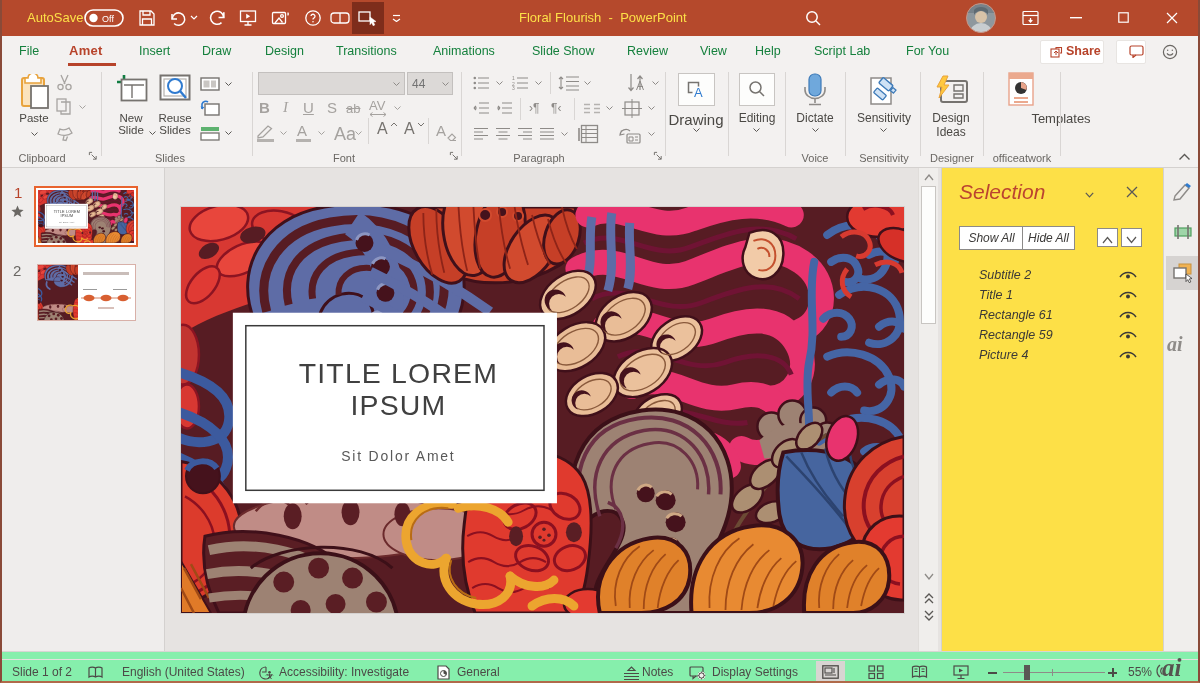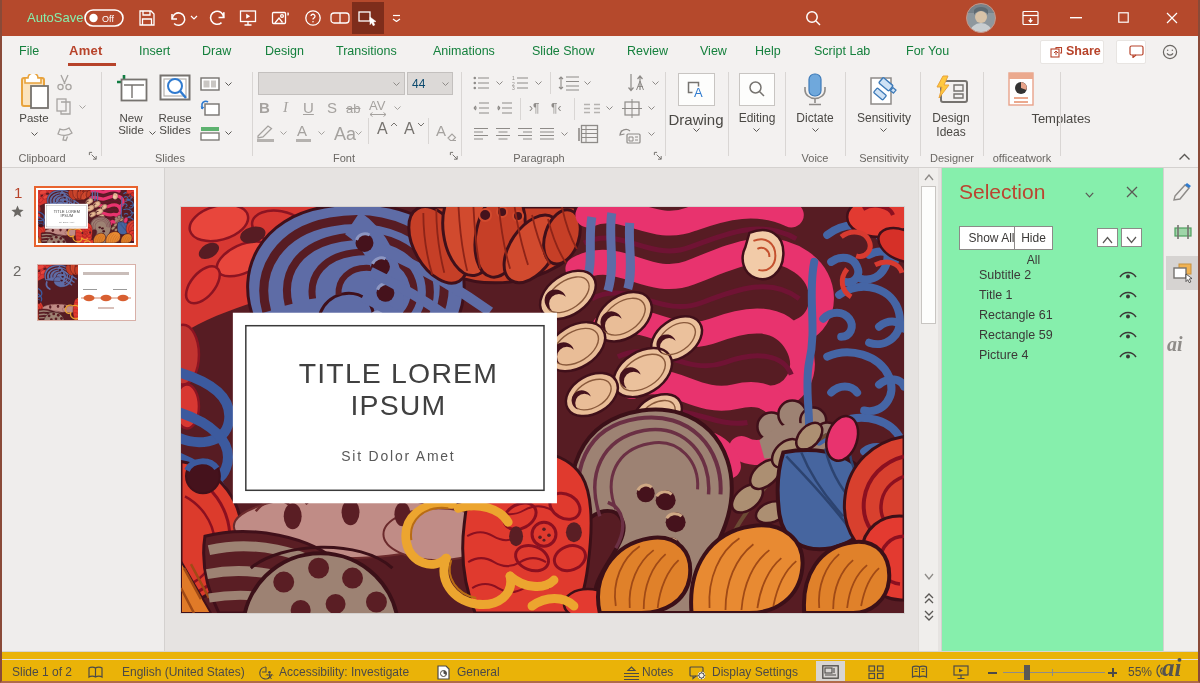--- a/index.html
+++ b/index.html
@@ -1,44 +1,44 @@
 <!DOCTYPE html>
 <html><head>
 <meta charset="utf-8">
 <style>
 * { margin:0; padding:0; box-sizing:border-box; }
 html,body { width:1200px; height:683px; overflow:hidden; }
 body { font-family:"Liberation Sans",sans-serif; position:relative; background:#f3f1f0; }
 .abs { position:absolute; }
 
 #titlebar { position:absolute; left:0; top:0; width:1200px; height:36px; background:#b5492c; color:#fff; }
-#titlebar .t { position:absolute; top:0; height:48px; line-height:36px; font-size:12.5px; color:#86efac; }
+#titlebar .t { position:absolute; top:0; height:48px; line-height:36px; font-size:12.5px; color:#fde047; }
 #selsq { position:absolute; left:352px; top:2px; width:32px; height:32px; background:#7e2d1b; }
 #selsq svg { position:absolute; left:6px; top:6px; }
 
 #tabrow { position:absolute; left:0; top:36px; width:1200px; height:30px; background:#f3f1f0; }
 .tab { position:absolute; top:0; height:30px; line-height:30px; font-size:12.5px; color:#15803d; }
 
 #ribbon { position:absolute; left:0; top:66px; width:1200px; height:102px; background:#f3f1f0; border-bottom:1px solid #d4d1cf; }
 .vsep { position:absolute; top:6px; height:84px; width:1px; background:#d9d6d4; }
 .glabel { position:absolute; top:86px; width:120px; text-align:center; font-size:11px; color:#6a6763; }
 .launcher { position:absolute; top:87px; width:10px; height:10px; }
 .btxt { position:absolute; font-size:11.5px; color:#4a4844; text-align:center; }
 .caret { position:absolute; width:7px; height:4px; }
 
 #work { position:absolute; left:0; top:168px; width:1200px; height:483px; background:#e6e3e1; }
 #thumbs { position:absolute; left:0; top:0; width:165px; height:483px; background:#efedec; border-right:1px solid #d4d1cf; }
 #editor { position:absolute; left:166px; top:0; width:752px; height:483px; background:#e6e3e1; }
 #scrollv { position:absolute; left:918px; top:0; width:20px; height:483px; background:#f0eeec; border-left:1px solid #e0ddda; }
-#selpane { position:absolute; left:941px; top:0; width:222px; height:483px; background:#86efac; border-left:1px solid #d4d1cf; }
+#selpane { position:absolute; left:941px; top:0; width:222px; height:483px; background:#fde047; border-left:1px solid #d4d1cf;font-style:italic; }
 #rstrip { position:absolute; left:1163px; top:0; width:37px; height:483px; background:#f0eeec; border-left:1px solid #d4d1cf; }
 
 #slide { position:absolute; left:181px; top:207px; width:723px; height:406px; overflow:hidden; box-shadow:0 0 0 1px rgba(0,0,0,0.08); }
 
-#status { position:absolute; left:0; top:651px; width:1200px; height:32px; background:#eab308; border-top:1px solid #d8d5d3; }
+#status { position:absolute; left:0; top:651px; width:1200px; height:32px; background:#86efac; border-top:1px solid #d8d5d3; }
 #statusin { position:absolute; left:0; top:7px; width:1200px; height:25px; border-top:1px solid #e3e0de; }
 .st { position:absolute; top:0; height:25px; line-height:25px; font-size:12px; color:#4c4a47; }
 
 .spbtn { position:absolute; height:24px; background:#fff; border:1px solid #8c8a88; font-size:12px; color:#3b3937; text-align:center; line-height:22px; }
 .spitem { position:absolute; height:20px; font-size:12.5px; color:#3b3937; line-height:20px; }
 #frame { position:absolute; left:0; top:0; width:1200px; height:683px; border-left:2px solid #8a4a38; border-right:2px solid #8a4a38; border-bottom:2px solid #b06a4a; pointer-events:none; }
 .wm { position:absolute; font-family:"Liberation Serif",serif; font-style:italic; font-weight:bold; color:#8a8886; }
 </style>
 </head>
 <body>
@@ -97,20 +97,21 @@
   <div id="selsq">
     <svg width="20" height="20" viewBox="0 0 20 20" fill="none" stroke="#fff" stroke-width="1.3">
       <rect x="1" y="4" width="11" height="9"></rect>
         <path d="M12 9 l6 4.5 l-2.6 0.4 l1.4 3 l-1.7 0.8 l-1.4-3 l-1.7 2z" fill="#fff" stroke="#fff" stroke-width="0.5"></path>
     </svg>
   </div>
   <svg class="abs" style="left:392px;top:14px;" width="10" height="8" viewBox="0 0 10 8">
       <path d="M1 5 l3.5 2.5 L8 5" stroke="#fff" stroke-width="1.2" fill="none"></path>
       <path d="M1 1.5 h7" stroke="#fff" stroke-width="1.2"></path>
     </svg>
+  <span class="t" style="left:519px;font-size:13px;">Floral Flourish&nbsp; -&nbsp; PowerPoint</span>
 
   <svg class="abs" style="left:804px;top:9px;" width="18" height="18" viewBox="0 0 18 18" fill="none" stroke="#fff" stroke-width="1.5">
     <circle cx="8" cy="8" r="5.2"></circle>
       <path d="M12 12 l4 4"></path>
   </svg>
 
   <svg class="abs" style="left:966px;top:3px;" width="30" height="30" viewBox="0 0 30 30">
     <clipPath id="avclip">
         <circle cx="15" cy="15" r="14.5"></circle>
       </clipPath>
@@ -244,21 +245,21 @@
       <path d="M0.5 0.5 L3.5 3.5 L6.5 0.5" stroke="#5a5855" fill="none"></path>
     </svg>
   <div class="glabel" style="left:110px;">Slides</div>
   <div class="vsep" style="left:252px;"></div>
 
   <div class="abs" style="left:258px;top:6px;width:147px;height:23px;background:#dcd9d7;border:1px solid #c3c0be;"></div>
   <svg class="caret" style="left:393px;top:16px;" viewBox="0 0 7 4">
       <path d="M0.5 0.5 L3.5 3.5 L6.5 0.5" stroke="#8e8b88" fill="none"></path>
     </svg>
   <div class="abs" style="left:407px;top:6px;width:46px;height:23px;background:#dcd9d7;border:1px solid #c3c0be;"></div>
-  <div class="abs" style="left:412px;top:11px;font-size:12px;color:#0c4a6e;">44</div>
+  <div class="abs" style="left:412px;top:11px;font-size:12px;color:#737373;">44</div>
   <svg class="caret" style="left:442px;top:16px;" viewBox="0 0 7 4">
       <path d="M0.5 0.5 L3.5 3.5 L6.5 0.5" stroke="#8e8b88" fill="none"></path>
     </svg>
   <div class="abs" style="left:259px;top:33px;font-size:15px;font-weight:bold;color:#a5a29f;">B</div>
   <div class="abs" style="left:283px;top:33px;font-size:15px;font-style:italic;font-family:'Liberation Serif',serif;color:#a5a29f;">I</div>
   <div class="abs" style="left:303px;top:33px;font-size:15px;text-decoration:underline;color:#a5a29f;">U</div>
   <div class="abs" style="left:327px;top:33px;font-size:15px;color:#a5a29f;">S</div>
   <div class="abs" style="left:346px;top:35px;font-size:13px;text-decoration:line-through;color:#a5a29f;">ab</div>
   <svg class="abs" style="left:369px;top:33px;" width="22" height="18" viewBox="0 0 22 18">
     <text x="0" y="11" font-size="13" fill="#a5a29f" font-family="Liberation Sans">AV</text>
@@ -518,21 +519,21 @@
   </div>
   <div id="selpane">
     <div class="abs" style="left:17px;top:12px;font-size:21px;color:#bb4430;">Selection</div>
     <svg class="abs" style="left:143px;top:24px;" width="9" height="6" viewBox="0 0 9 6">
         <path d="M0.8 0.8 L4.5 4.8 L8.2 0.8" stroke="#5a5855" stroke-width="1.2" fill="none"></path>
       </svg>
     <svg class="abs" style="left:184px;top:18px;" width="12" height="12" viewBox="0 0 12 12">
         <path d="M1 1 L11 11 M11 1 L1 11" stroke="#5a5855" stroke-width="1.3" fill="none"></path>
       </svg>
     <div class="spbtn" style="left:17px;top:58px;width:65px;">Show All</div>
-    <div class="spbtn" style="left:72px;top:58px;width:39px;">Hide All</div>
+    <div class="spbtn" style="left:80px;top:58px;width:53px;">Hide All</div>
     <div class="spbtn" style="left:155px;top:60px;width:21px;height:19px;"><svg width="11" height="8" viewBox="0 0 11 8" style="margin-top:5px;">
           <path d="M1 7 L5.5 1.5 L10 7" stroke="#5a5855" stroke-width="1.2" fill="none"></path>
         </svg></div>
     <div class="spbtn" style="left:179px;top:60px;width:21px;height:19px;"><svg width="11" height="8" viewBox="0 0 11 8" style="margin-top:5px;">
           <path d="M1 1 L5.5 6.5 L10 1" stroke="#5a5855" stroke-width="1.2" fill="none"></path>
         </svg></div>
     <div class="spitem" style="left:37px;top:97px;">Subtitle 2</div>
     <div class="spitem" style="left:37px;top:117px;">Title 1</div>
     <div class="spitem" style="left:37px;top:137px;">Rectangle 61</div>
     <div class="spitem" style="left:37px;top:157px;">Rectangle 59</div>

